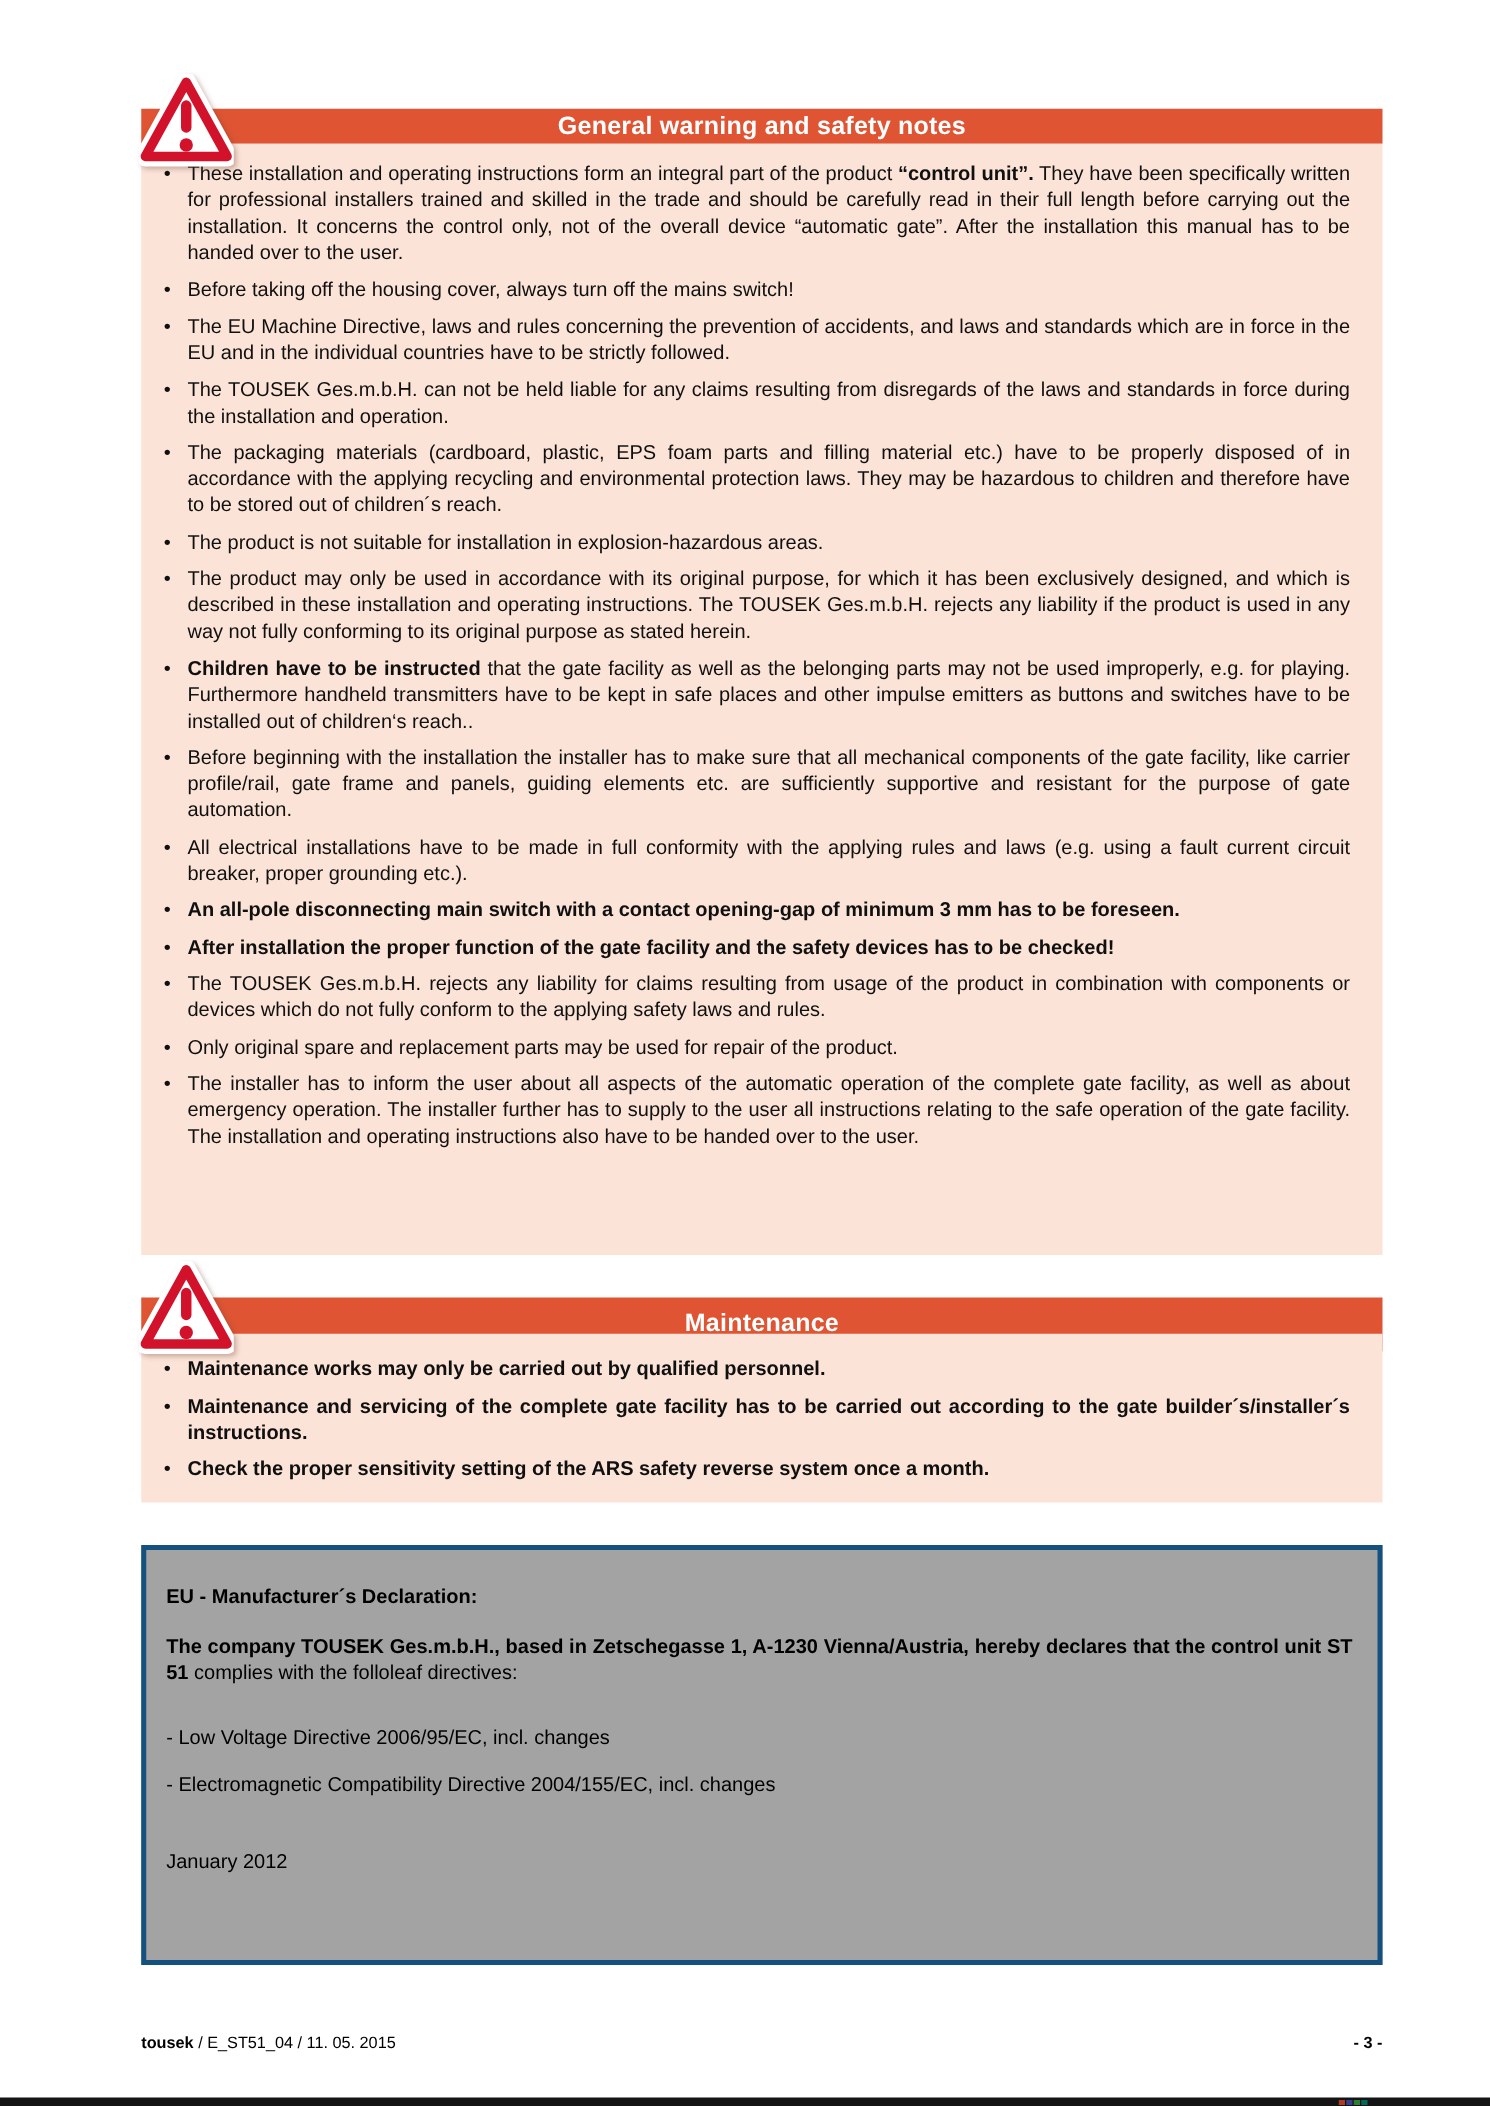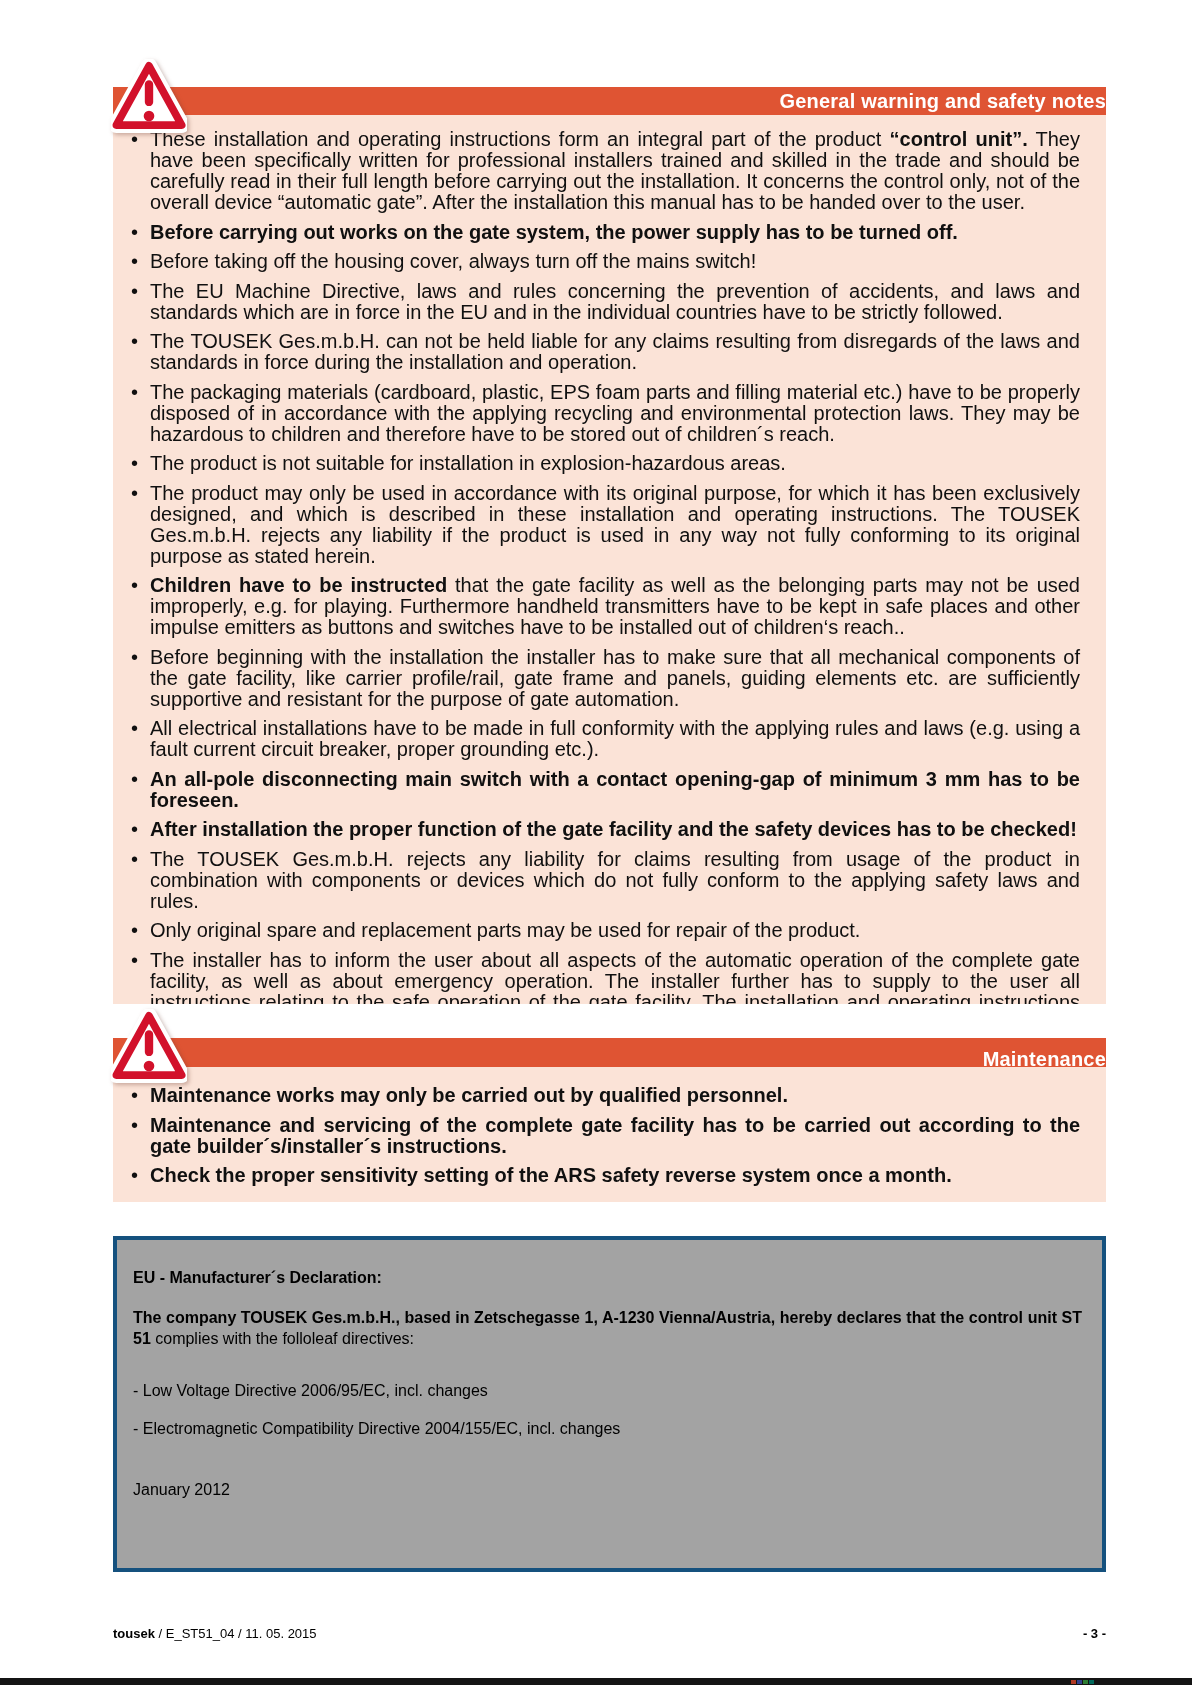--- a/index.html
+++ b/index.html
@@ -2,39 +2,39 @@
 <html style="--bar_orange: #DF5433; --panel_pink: #FBE3D7; --triangle_red: #D2112B; --box_border_blue: #15517E; --bottom_bar_black: #141414;"><head>
 <meta charset="utf-8">
 <style>
   html,body{margin:0;padding:0;}
   body{
     width:1192px;height:1685px;position:relative;background:#fff;
     font-family:"Liberation Sans", sans-serif;color:#000;overflow:hidden;
   }
   .section-bar{
     position:absolute;left:113px;width:993px;
-    display:flex;align-items:center;justify-content:flex-end;
+    display:flex;align-items:center;justify-content:center;
     background:var(--bar_orange,#DF5433);color:#fff;font-weight:700;font-size:20px;
     letter-spacing:.2px;
   }
   #warn-bar{top:87px;height:28px}
   #maint-bar{top:1038px;height:43px}
 
   .panel{
     position:absolute;left:113px;width:993px;
     background:var(--panel_pink,#FBE3D7);overflow:hidden;
   }
   #warn-panel{top:115px;height:889px}
   #maint-panel{top:1067px;height:135px}
 
   ul.bullets{list-style:none;margin:0;padding:14px 26px 0 37px}
   #maint-panel ul.bullets{padding-top:18px}
   .bullets li{
     position:relative;margin-bottom:8.5px;text-align:justify;
-    font-size:20px;line-height:21px;color:#101010;
+    font-size:16px;line-height:21px;color:#101010;
   }
   .bullets li::before{content:"•";position:absolute;left:-19px;top:0;}
   .b{font-weight:700}
 
   .warning-icon{
     position:absolute;width:76px;height:76px;
     filter:drop-shadow(2px 2px 2px rgba(110,60,50,.35));
   }
   #warn-icon{left:111px;top:59px}
   #maint-icon{left:111px;top:1009px}
@@ -62,21 +62,20 @@
 </style>
 </head>
 <body>
 
 <div class="section-bar" id="warn-bar">
   <span>General warning and safety notes</span>
 </div>
 <div class="panel" id="warn-panel">
   <ul class="bullets">
       <li><span>These installation and operating instructions form an integral part of the product </span><span class="b">“control unit”.</span><span> They have been specifically written for professional installers trained and skilled in the trade and should be carefully read in their full length before carrying out the installation. It concerns the control only, not of the overall device “automatic gate”. After the installation this manual has to be handed over to the user.</span></li>
-      <li><span class="b">Before carrying out works on the gate system, the power supply has to be turned off.</span></li>
       <li><span>Before taking off the housing cover, always turn off the mains switch!</span></li>
       <li><span>The EU Machine Directive, laws and rules concerning the prevention of accidents, and laws and standards which are in force in the EU and in the individual countries have to be strictly followed.</span></li>
       <li><span>The TOUSEK Ges.m.b.H. can not be held liable for any claims resulting from disregards of the laws and standards in force during the installation and operation.</span></li>
       <li><span>The packaging materials (cardboard, plastic, EPS foam parts and filling material etc.) have to be properly disposed of in accordance with the applying recycling and environmental protection laws. They may be hazardous to children and therefore have to be stored out of children´s reach.</span></li>
       <li><span>The product is not suitable for installation in explosion-hazardous areas.</span></li>
       <li><span>The product may only be used in accordance with its original purpose, for which it has been exclusively designed, and which is described in these installation and operating instructions. The TOUSEK Ges.m.b.H. rejects any liability if the product is used in any way not fully conforming to its original purpose as stated herein.</span></li>
       <li><span class="b">Children have to be instructed</span><span> that the gate facility as well as the belonging parts may not be used improperly, e.g. for playing. Furthermore handheld transmitters have to be kept in safe places and other impulse emitters as buttons and switches have to be installed out of children‘s reach..</span></li>
       <li><span>Before beginning with the installation the installer has to make sure that all mechanical components of the gate facility, like carrier profile/rail, gate frame and panels, guiding elements etc. are sufficiently supportive and resistant for the purpose of gate automation.</span></li>
       <li><span>All electrical installations have to be made in full conformity with the applying rules and laws (e.g. using a fault current circuit breaker, proper grounding etc.).</span></li>
       <li><span class="b">An all-pole disconnecting main switch with a contact opening-gap of minimum 3 mm has to be foreseen.</span></li>

